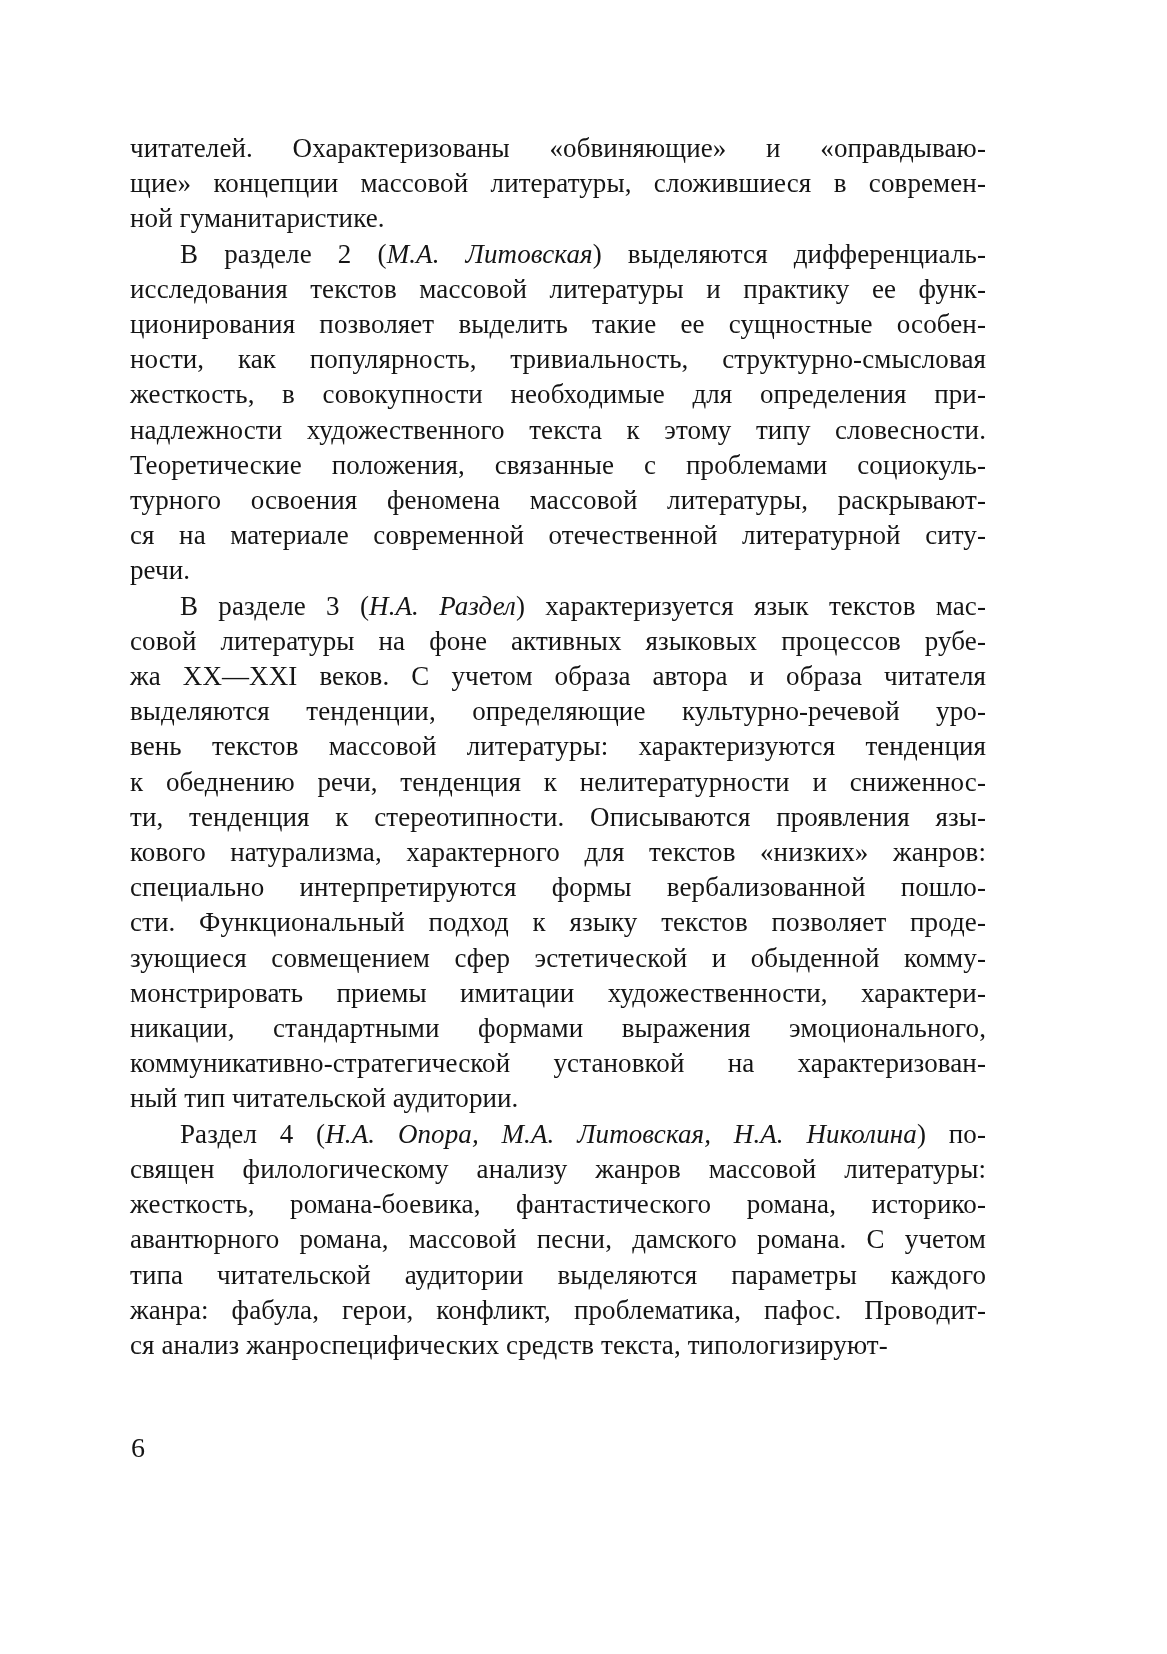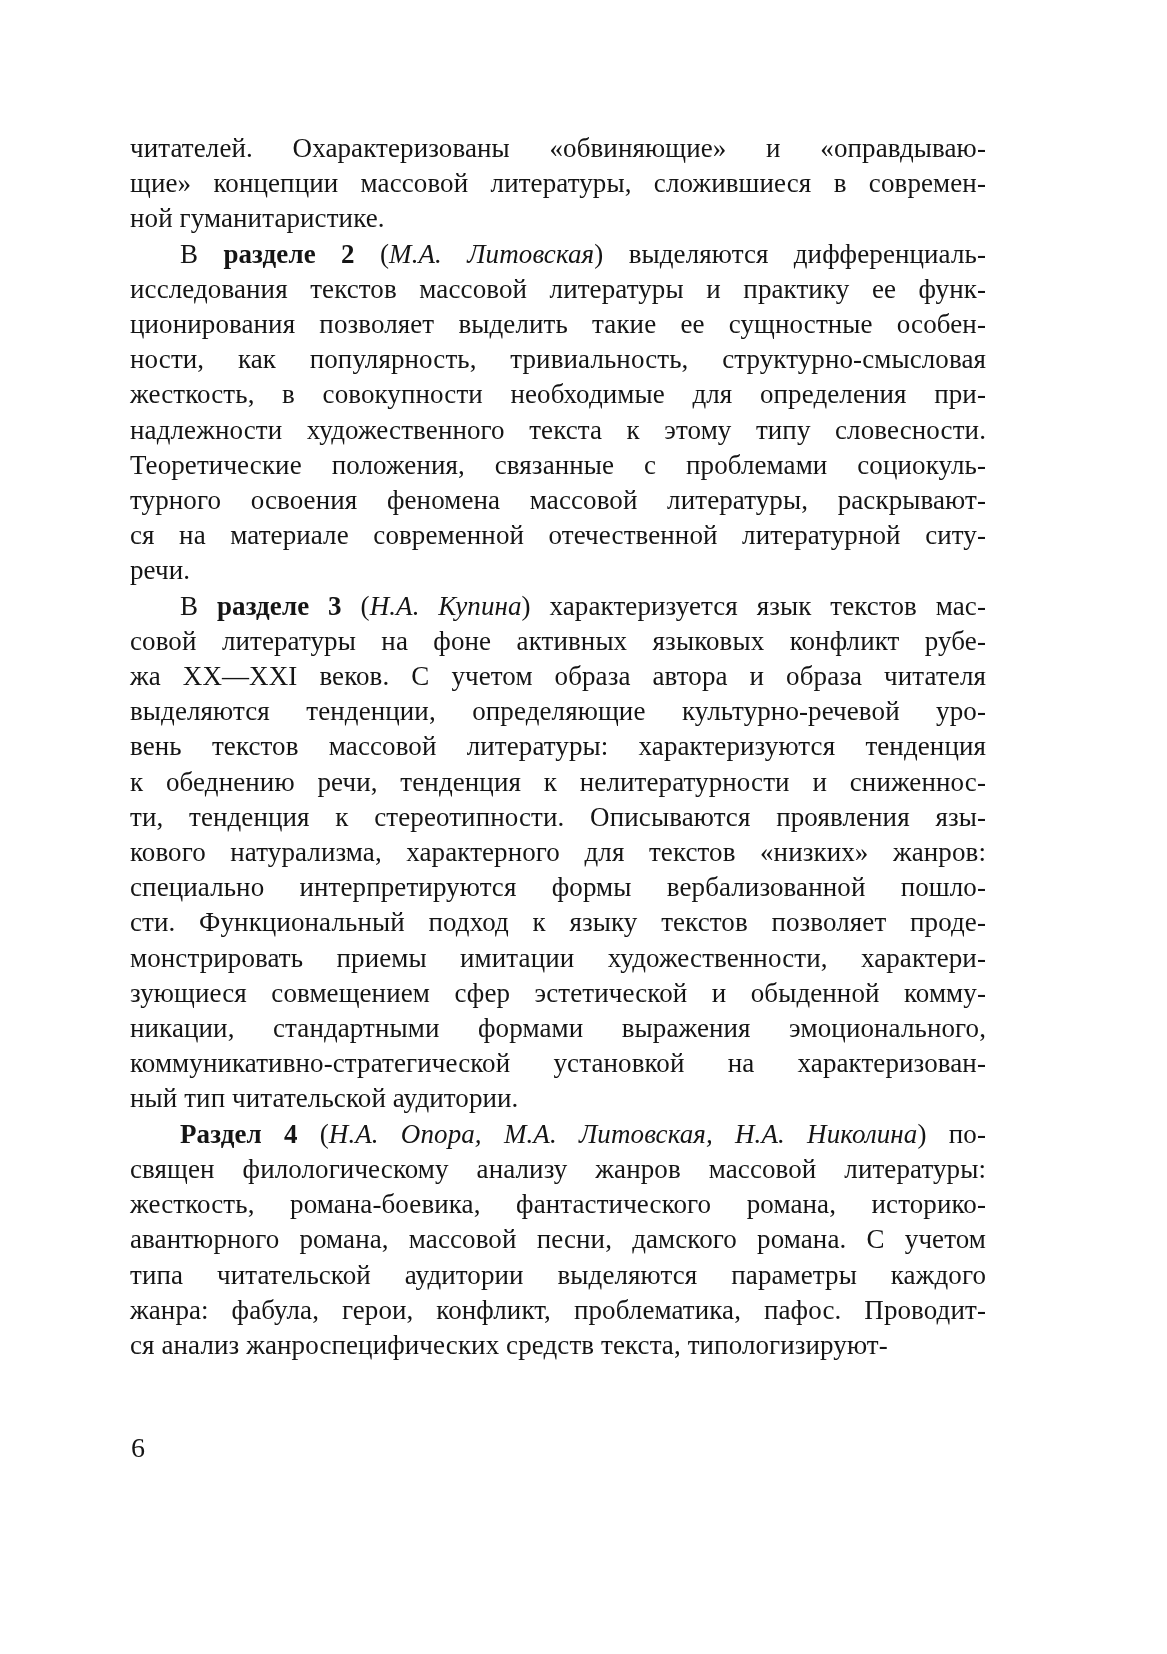--- a/index.html
+++ b/index.html
@@ -34,21 +34,21 @@
     white-space: normal;
     letter-spacing: 0.1px;
   }
   .line.lastline {
     text-align-last: left;
   }
   .line.indent {
     text-indent: 50px;
   }
   .line b {
-    font-weight: bold;
+    font-weight: normal;
   }
   .line i {
     font-style: italic;
   }
   .page-number {
     position: absolute;
     left: 131px;
     top: 1430px;
     font-size: 28px;
     line-height: 36px;
@@ -71,32 +71,32 @@
         <div class="line">ционирования позволяет выделить такие ее сущностные особен-</div>
         <div class="line">ности, как популярность, тривиальность, структурно-смысловая</div>
         <div class="line">жесткость, в совокупности необходимые для определения при-</div>
         <div class="line">надлежности художественного текста к этому типу словесности.</div>
         <div class="line">Теоретические положения, связанные с проблемами социокуль-</div>
         <div class="line">турного освоения феномена массовой литературы, раскрывают-</div>
         <div class="line">ся на материале современной отечественной литературной ситу-</div>
         <div class="line lastline">речи.</div>
       </div>
       <div class="paragraph">
-        <div class="line indent">В <b>разделе 3</b> (<i>Н.А. Купина</i>) характеризуется язык текстов мас-</div>
-        <div class="line">совой литературы на фоне активных языковых конфликт рубе-</div>
+        <div class="line indent">В <b>разделе 3</b> (<i>Н.А. Раздел</i>) характеризуется язык текстов мас-</div>
+        <div class="line">совой литературы на фоне активных языковых процессов рубе-</div>
         <div class="line">жа XX—XXI веков. С учетом образа автора и образа читателя</div>
         <div class="line">выделяются тенденции, определяющие культурно-речевой уро-</div>
         <div class="line">вень текстов массовой литературы: характеризуются тенденция</div>
         <div class="line">к обеднению речи, тенденция к нелитературности и сниженнос-</div>
         <div class="line">ти, тенденция к стереотипности. Описываются проявления язы-</div>
         <div class="line">кового натурализма, характерного для текстов «низких» жанров:</div>
         <div class="line">специально интерпретируются формы вербализованной пошло-</div>
         <div class="line">сти. Функциональный подход к языку текстов позволяет проде-</div>
+        <div class="line">зующиеся совмещением сфер эстетической и обыденной комму-</div>
         <div class="line">монстрировать приемы имитации художественности, характери-</div>
-        <div class="line">зующиеся совмещением сфер эстетической и обыденной комму-</div>
         <div class="line">никации, стандартными формами выражения эмоционального,</div>
         <div class="line">коммуникативно-стратегической установкой на характеризован-</div>
         <div class="line lastline">ный тип читательской аудитории.</div>
       </div>
       <div class="paragraph">
         <div class="line indent"><b>Раздел 4</b> (<i>Н.А. Опора, М.А. Литовская, Н.А. Николина</i>) по-</div>
         <div class="line">священ филологическому анализу жанров массовой литературы:</div>
         <div class="line">жесткость, романа-боевика, фантастического романа, историко-</div>
         <div class="line">авантюрного романа, массовой песни, дамского романа. С учетом</div>
         <div class="line">типа читательской аудитории выделяются параметры каждого</div>

